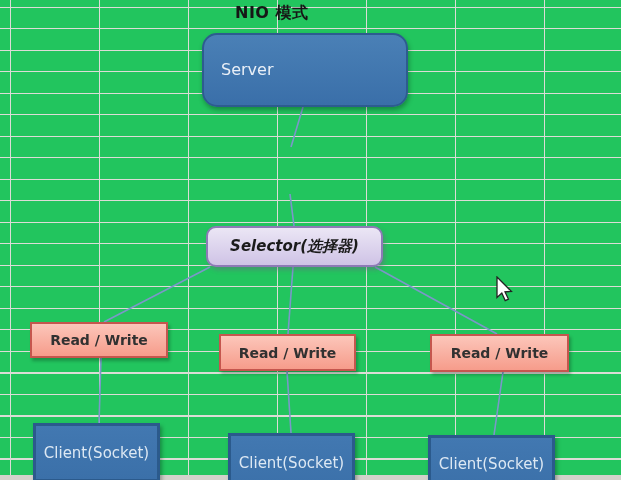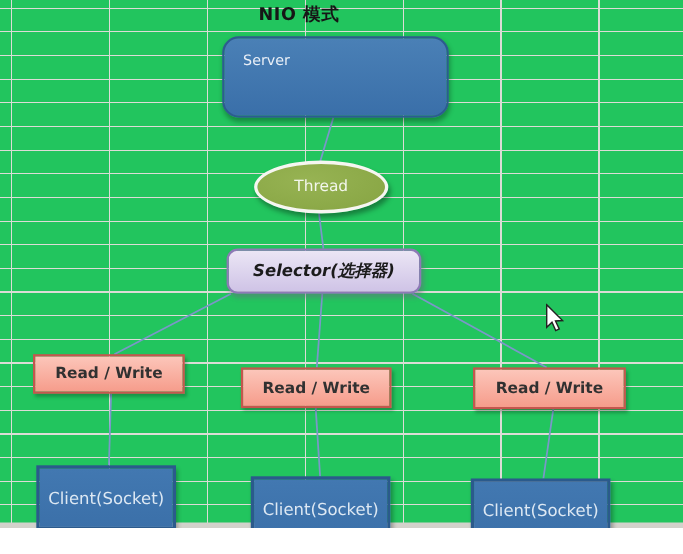--- a/index.html
+++ b/index.html
@@ -16,22 +16,22 @@
   .connectors{position:absolute;left:0;top:0;z-index:1;}
   .title{
     position:absolute;left:235px;top:3px;z-index:2;
     font-size:16px;font-weight:600;color:#161616;letter-spacing:.5px;
   }
   .node{position:absolute;z-index:2;box-sizing:border-box;display:flex;align-items:center;justify-content:center;}
   .server{
     left:202px;top:33px;width:206px;height:74px;border-radius:15px;
     background:linear-gradient(to bottom,#4a80b6,#3a6fa9);
     border:2px solid #2d5c8f;box-shadow:1px 3px 5px rgba(0,0,0,.3);
-    justify-content:flex-start;align-items:flex-start;padding:13px 0 0 17px;
-    color:#e9eff7;font-size:13px;
+    justify-content:flex-start;align-items:flex-start;padding:25px 0 0 17px;
+    color:#e9eff7;font-size:16px;
   }
   .thread{
     left:231px;top:146px;width:122px;height:48px;border-radius:50%;
     background:radial-gradient(ellipse at 40% 35%,#97b353,#86a442);
     border:3px solid #f6f6f1;box-shadow:2px 4px 5px rgba(0,0,0,.35);
     color:#f3f6ec;font-size:14px;
   }
   .selector{
     left:206px;top:226px;width:177px;height:41px;border-radius:10px;
     background:linear-gradient(to bottom,#ebe6f5,#cfc3e6);
@@ -77,23 +77,20 @@
       <line x1="503" y1="372" x2="494" y2="435"></line>
     </g>
   </svg>
 
   <div class="title">NIO 模式</div>
 
   <div class="node server">
     <span>Server</span>
   </div>
 
-  <div class="node thread">
-    <span>Thread</span>
-  </div>
 
   <div class="node selector">
     <span>Selector(选择器)</span>
   </div>
 
   <div class="node rw rw1">
     <span>Read / Write</span>
   </div>
   <div class="node rw rw2">
     <span>Read / Write</span>

